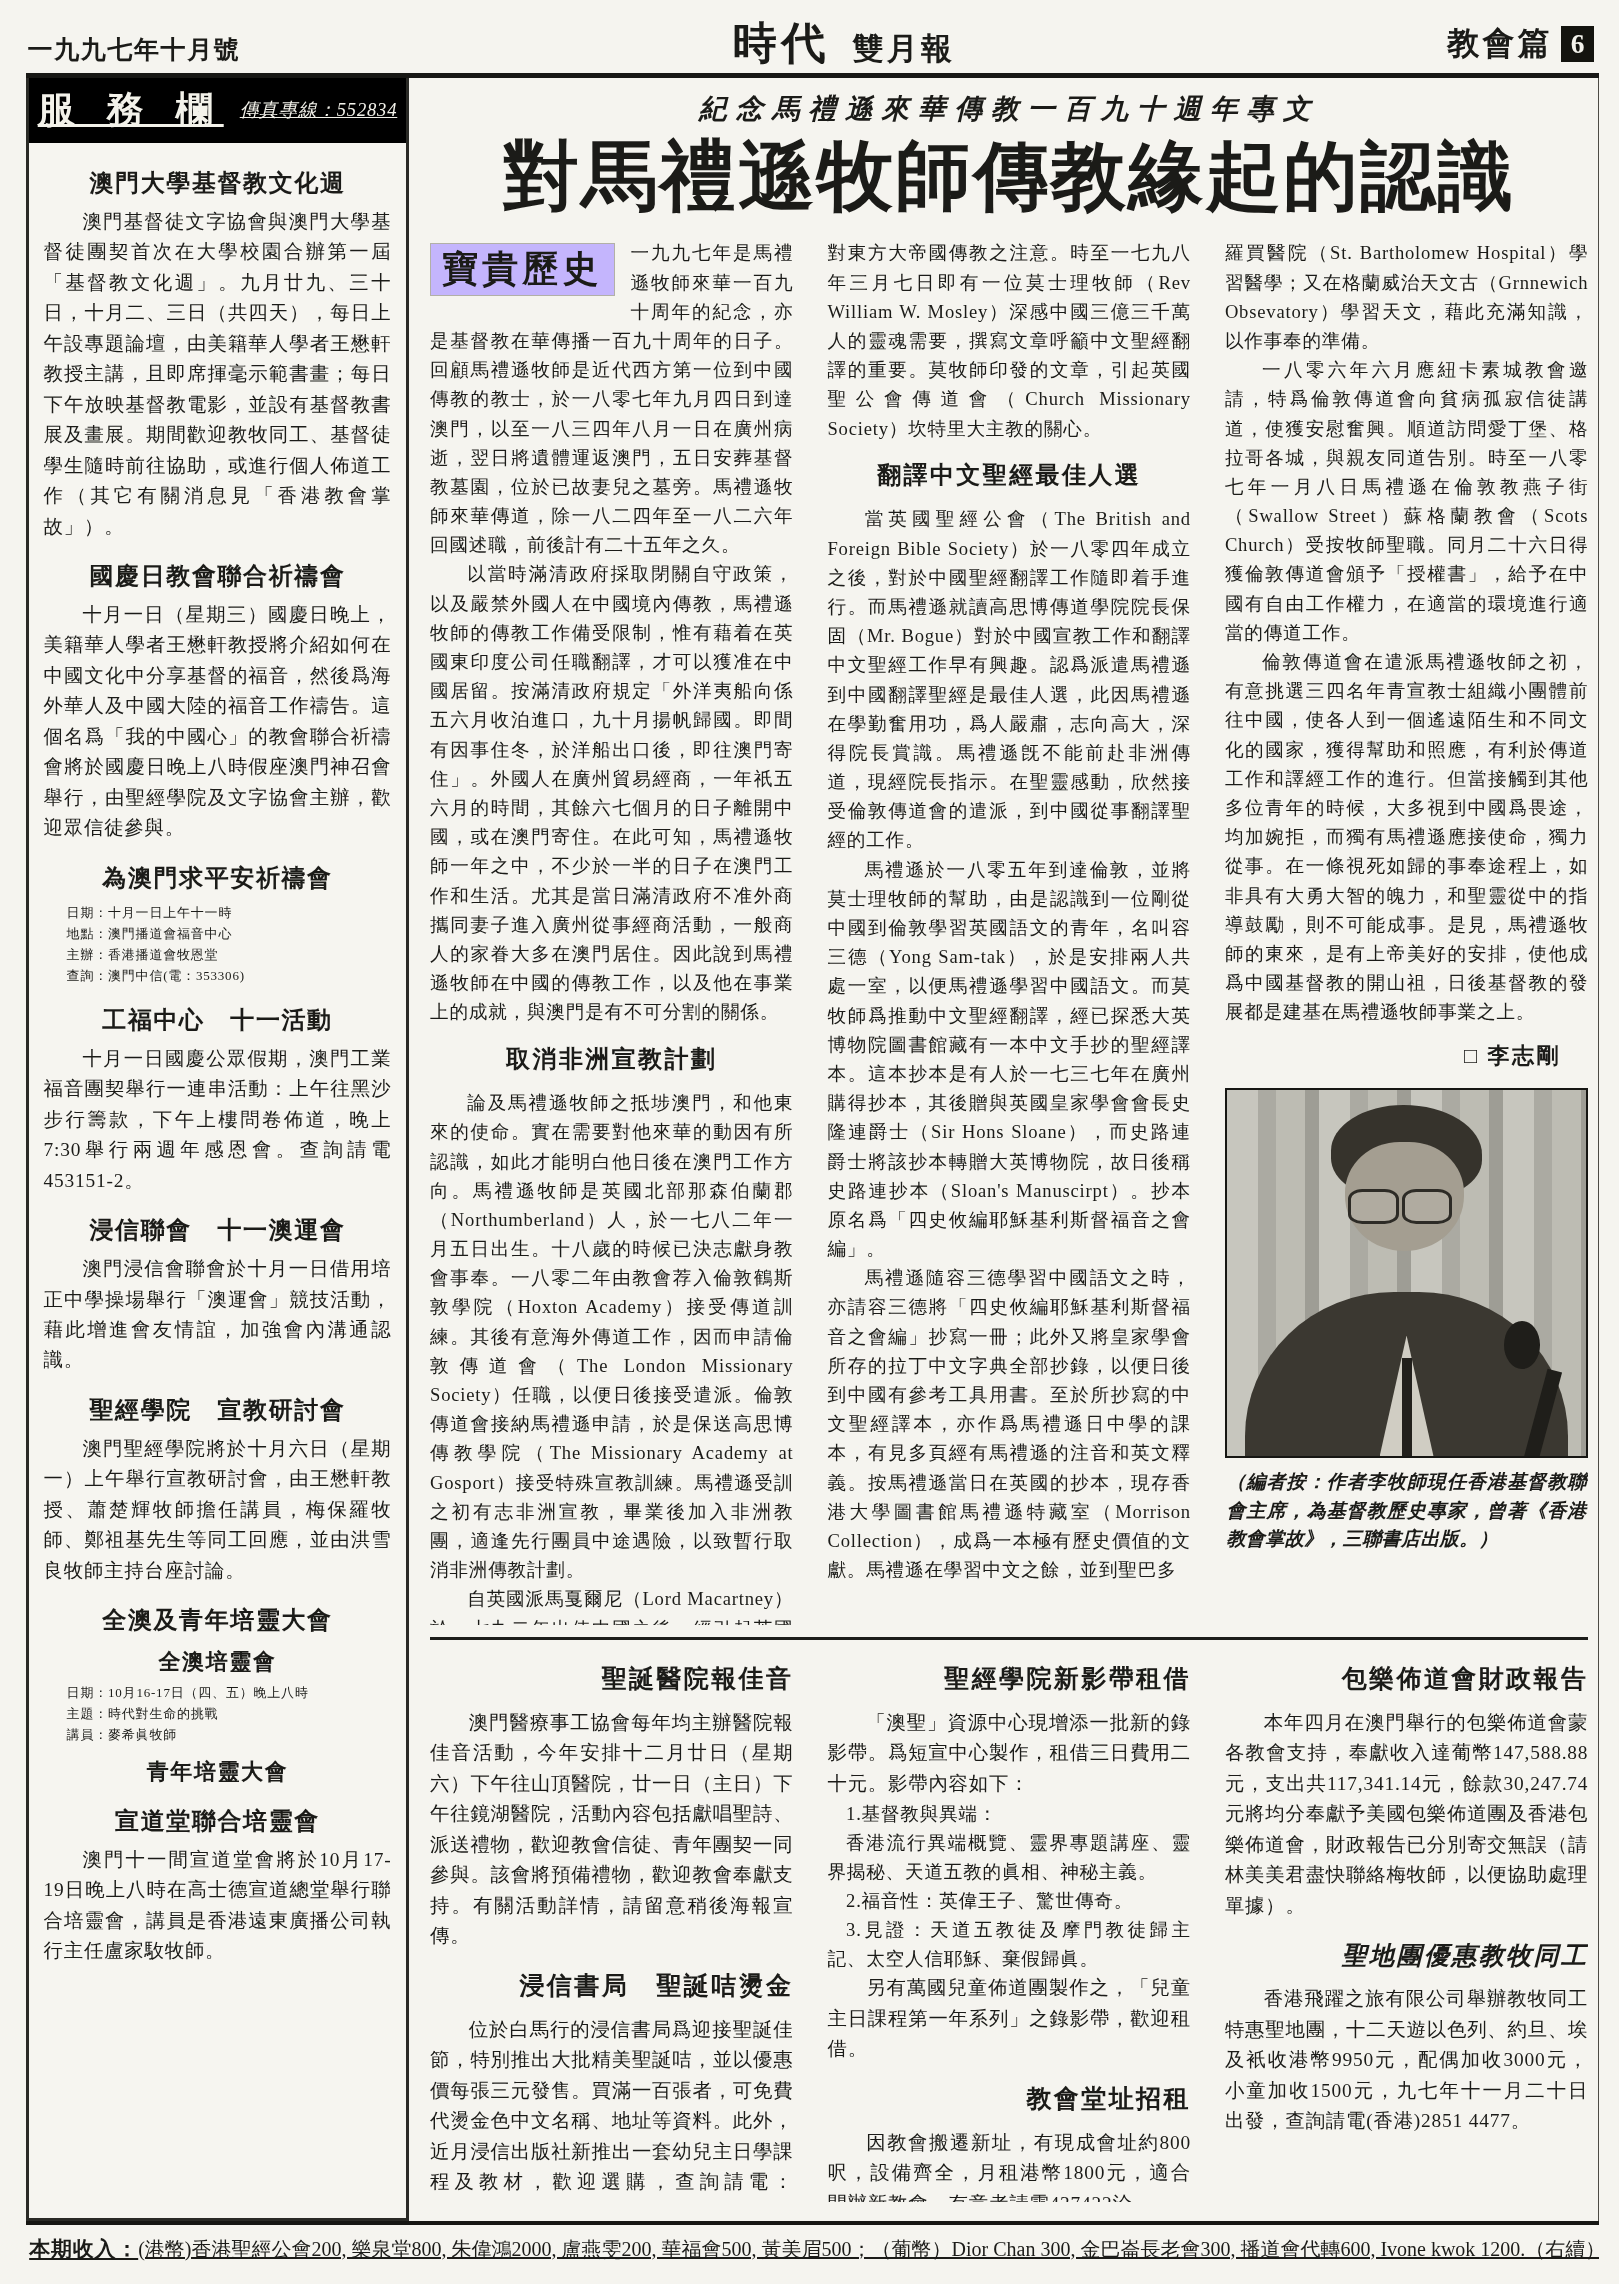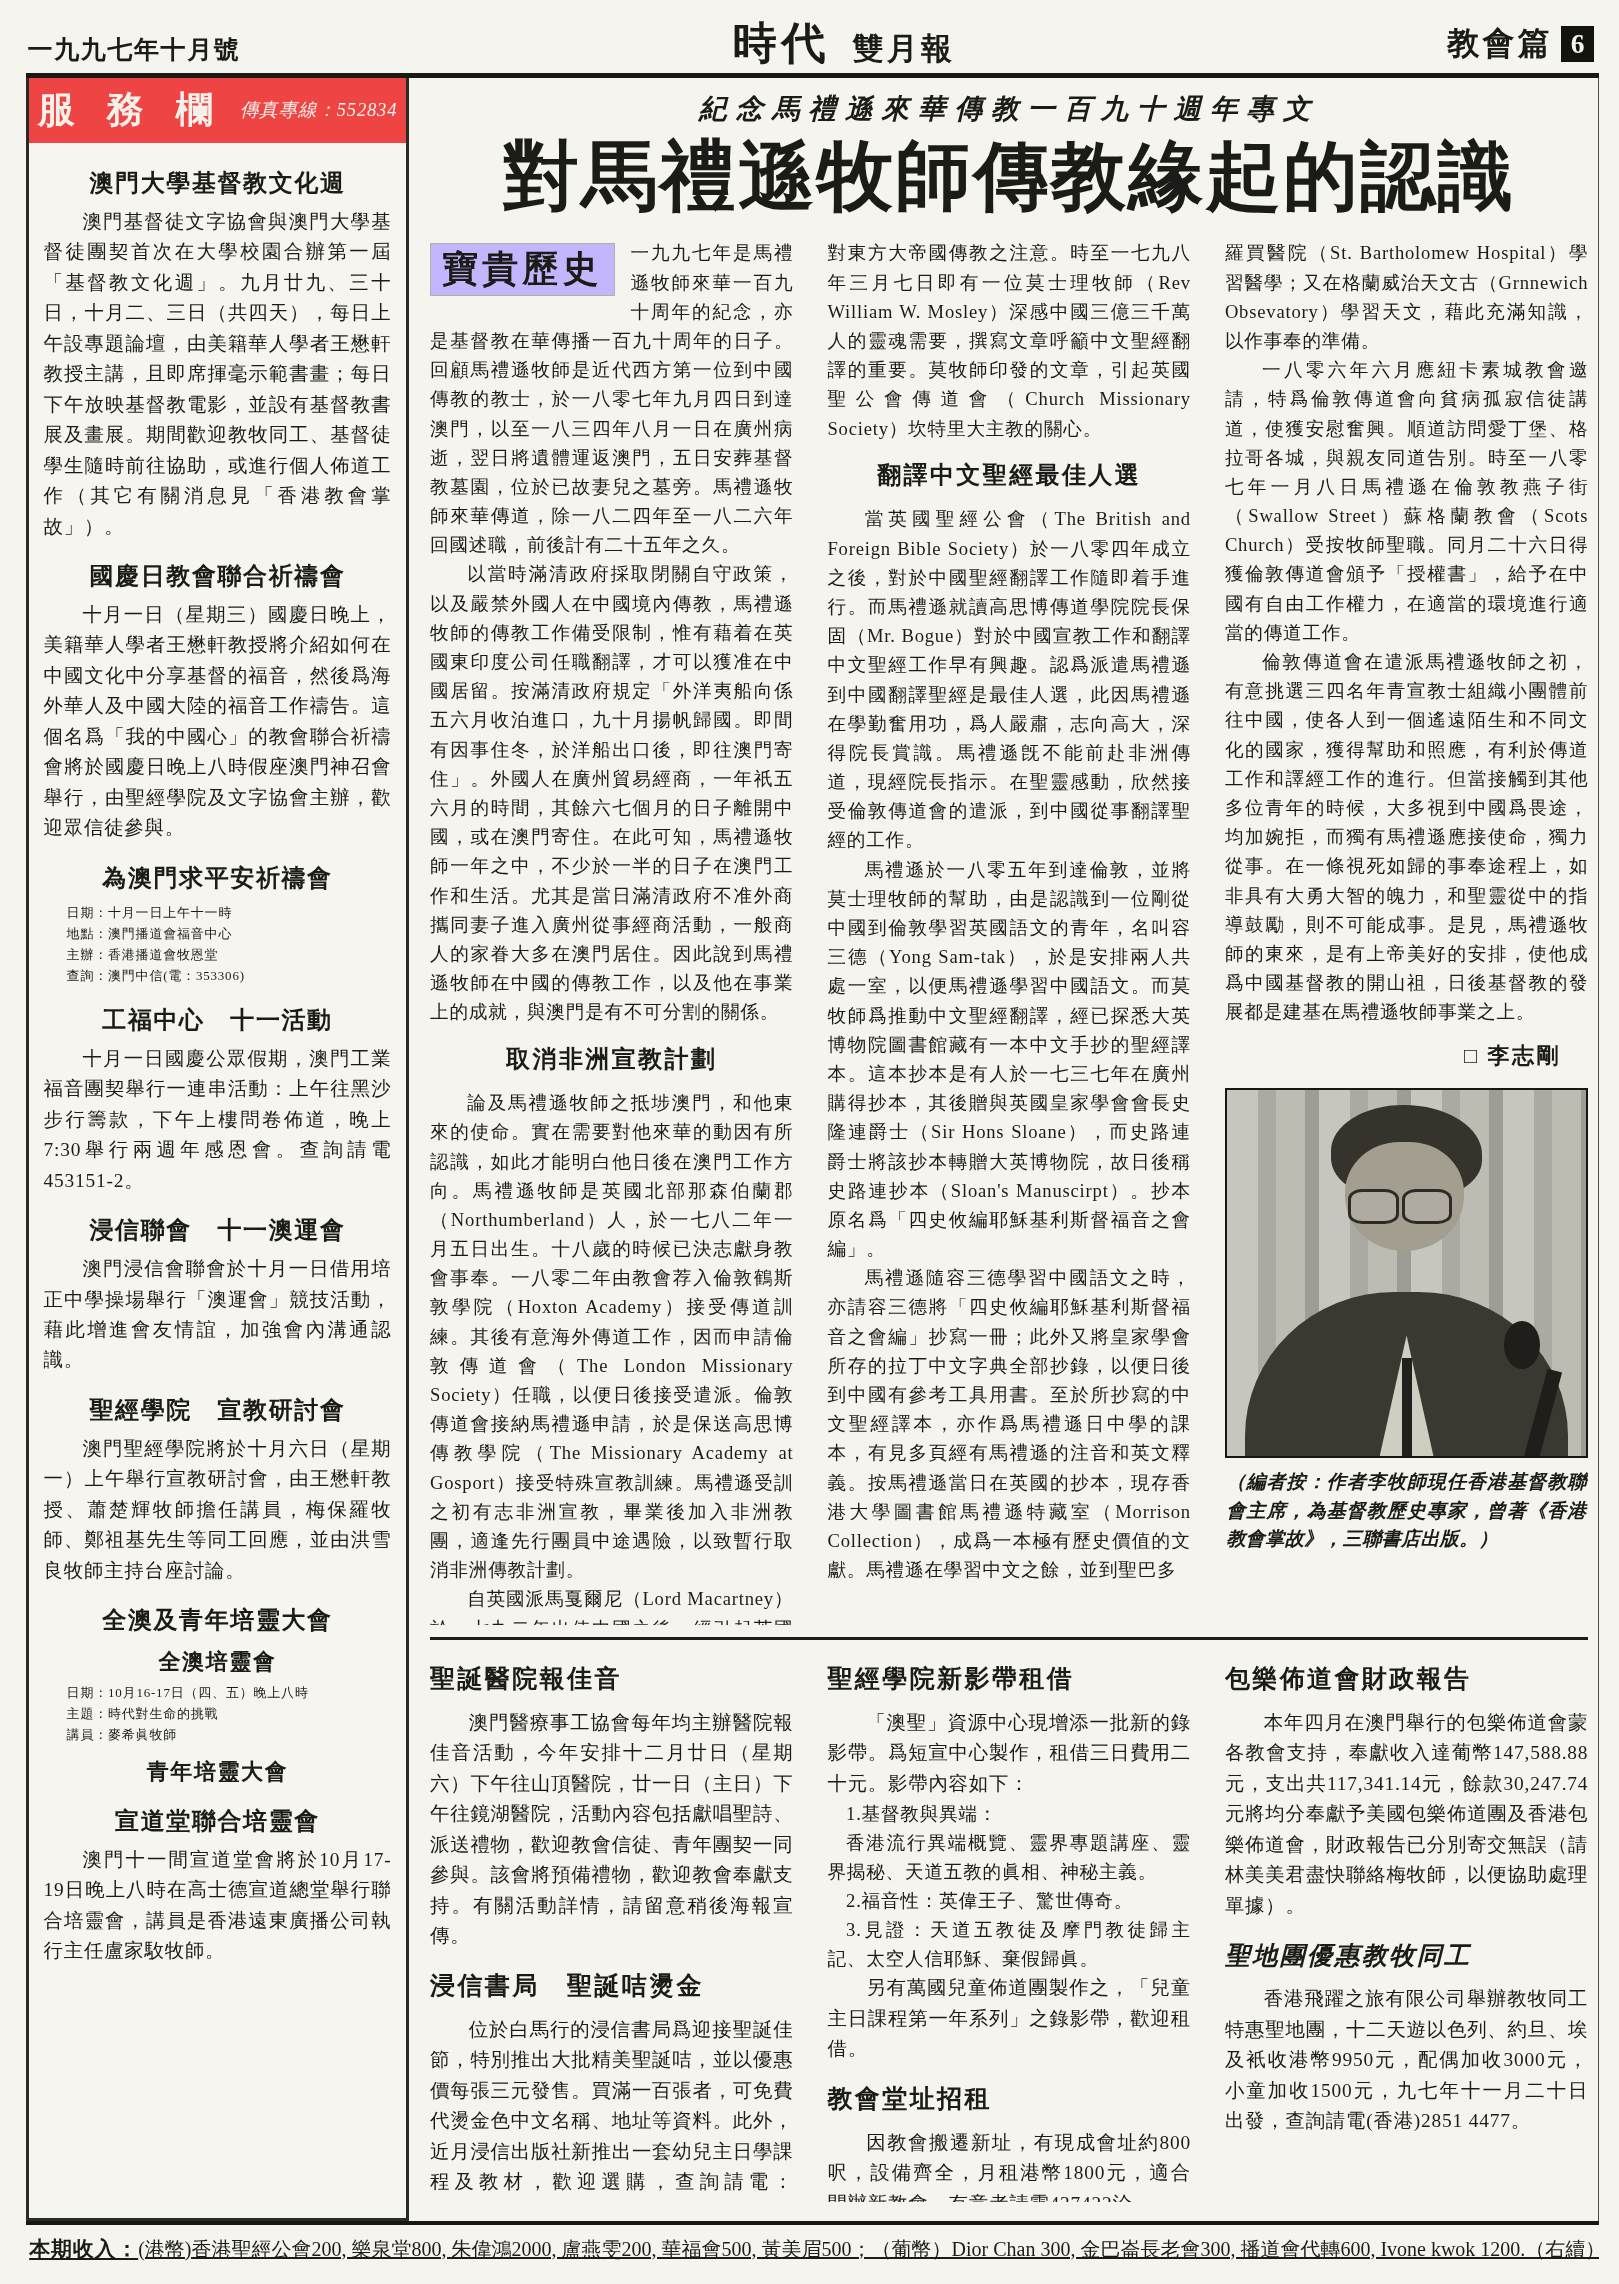--- a/index.html
+++ b/index.html
@@ -18,22 +18,22 @@
   .mh-sub{font-size:31px;font-weight:600;letter-spacing:3.2px;line-height:1.1;}
   .mh-right{display:flex;align-items:center;gap:8px;}
   .mh-section{font-size:32px;font-weight:900;letter-spacing:3.2px;}
   .mh-pagebox{background:#14140f;color:#f4f3ec;font-size:27.5px;font-weight:bold;
     padding:0.8px 9.7px 2.4px;line-height:1.2;}
   
   .content{display:flex;gap:13px;height:2143px;overflow:hidden;margin-top:0;}
   
   .sidebar{width:377px;flex:none;border:3.2px solid #2a2a26;border-top:none;
     background:#f6f5f0;overflow:hidden;}
-  .sb-head{background:#ef4444;color:#f3f2ea;height:65px;display:flex;
-    align-items:center;justify-content:center;gap:16px;}
+  .sb-head{background:#000000;color:#f3f2ea;height:65px;display:flex;
+    align-items:center;justify-content:center;gap:16px;text-decoration:underline;}
   .sb-title{font-size:37px;font-weight:900;letter-spacing:11.3px;white-space:nowrap;}
   .sb-fax{font-size:18.6px;font-style:italic;letter-spacing:0.8px;white-space:nowrap;}
   .sb-inner{padding:6.5px 14.6px 8px;}
   .sb-sec h3{font-size:24px;font-weight:900;text-align:center;letter-spacing:1.6px;
     margin:18px 0 8px;}
   .sb-sec h4{font-size:22px;font-weight:900;text-align:center;letter-spacing:1.6px;
     margin:11.3px 0 4.9px;}
   .p{font-size:19.4px;line-height:1.57;text-align:justify;text-indent:2em;
     letter-spacing:0.8px;margin:0;}
   .info{padding-left:23px;}
@@ -79,21 +79,21 @@
     border-radius:50%;}
   .ph-stem{position:absolute;bottom:-2%;right:10%;width:4.2%;height:26%;background:#1f1e1a;
     transform:rotate(15deg);}
   .caption{font-size:19px;font-style:italic;font-weight:600;line-height:1.5;
     letter-spacing:0.4px;margin:9.7px 1.6px 0;text-align:justify;}
   
   .bottom{border-top:3.2px solid #1d1d1a;margin-top:11.3px;padding-top:4.9px;
     display:flex;gap:34px;height:557px;overflow:hidden;}
   .bot-col{flex:1;min-width:0;overflow:hidden;font-size:18.6px;line-height:1.56;
     text-align:justify;letter-spacing:0.8px;}
-  .bot-col h3{font-size:25px;font-weight:900;text-align:left;letter-spacing:2.4px;
+  .bot-col h3{font-size:25px;font-weight:900;text-align:right;letter-spacing:2.4px;
     margin:14.6px 0 9.7px;}
   .gap-md{margin-top:32px;}
   .gap-lg{margin-top:63px;font-style:italic;}
   .list-line{text-indent:1em;margin:0;font-size:18.6px;line-height:1.56;}
   
   .footer{border-top:4px solid #161613;margin:0 21px 0 26px;display:flex;
     align-items:center;padding:10.5px 3.2px 0;white-space:nowrap;overflow:hidden;text-decoration:underline;}
   .footer-label{font-weight:900;font-size:21px;letter-spacing:0.8px;}
   .footer-text{font-size:20px;letter-spacing:0;}
 </style>

